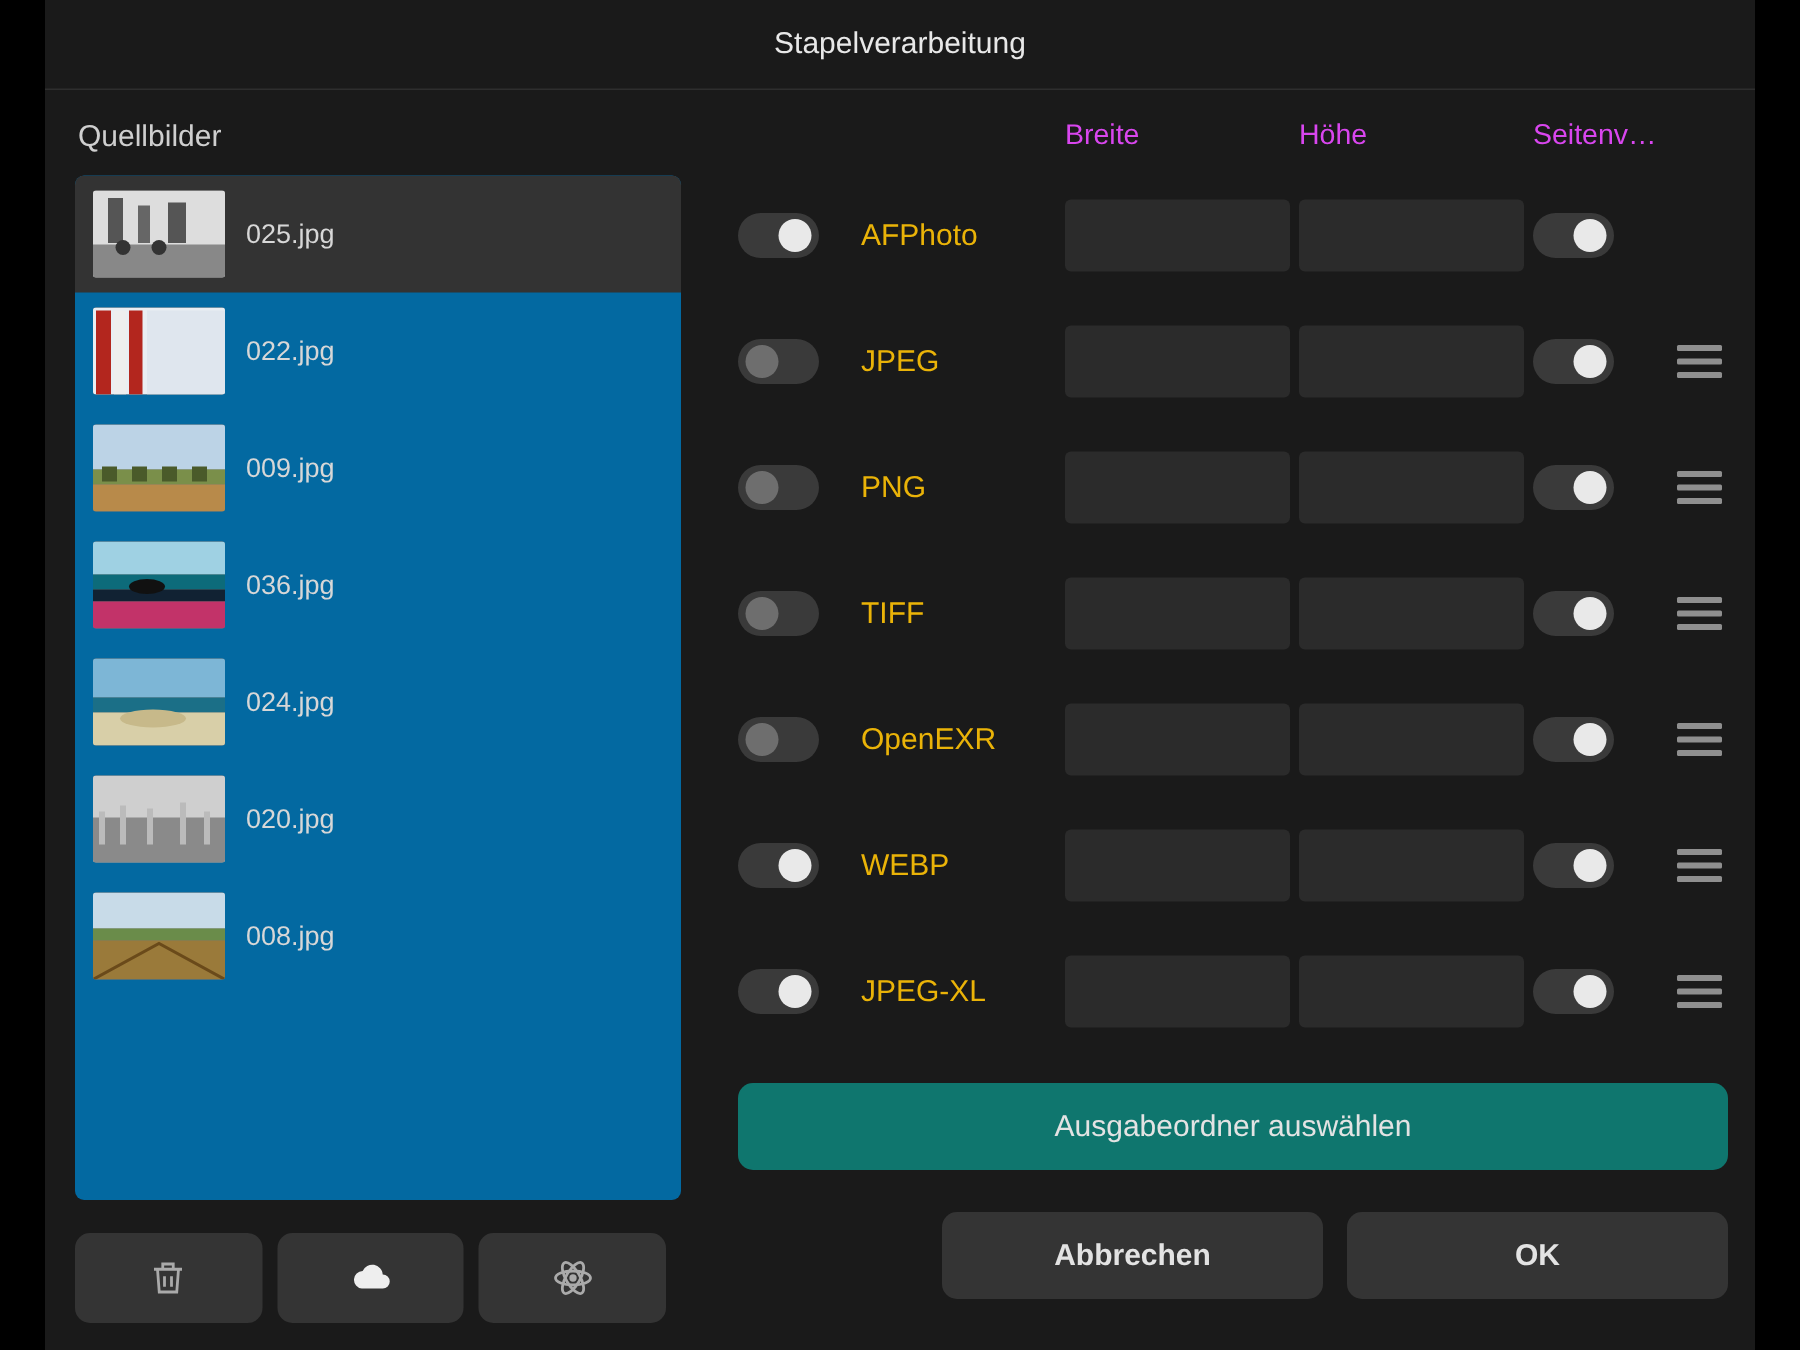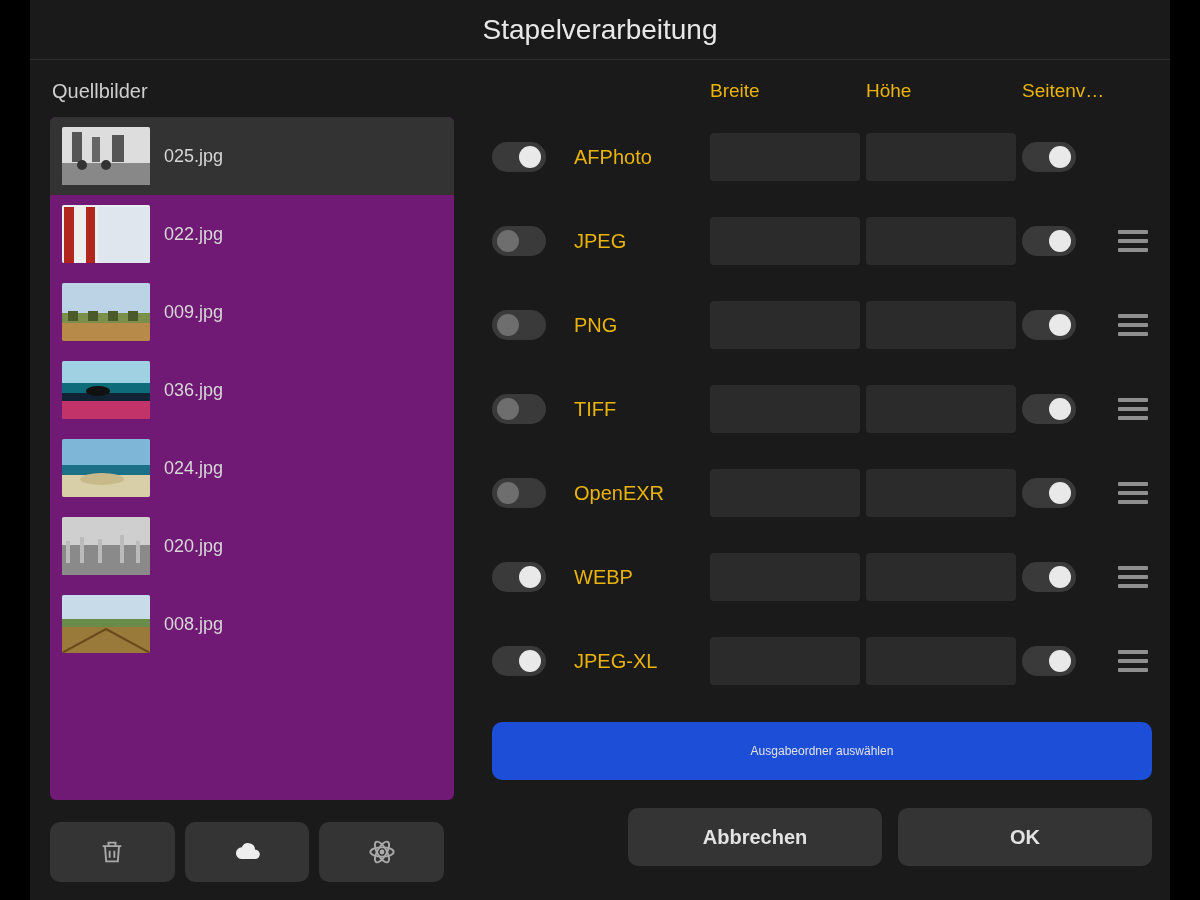--- a/index.html
+++ b/index.html
@@ -1,50 +1,50 @@
 <!DOCTYPE html>
 <html><head>
 <meta charset="utf-8">
 <style>
   * { box-sizing: border-box; margin: 0; padding: 0; }
   html, body { width: 1200px; height: 900px; background: #000; font-family: -apple-system, "Helvetica Neue", Arial, sans-serif; color: #ddd; overflow: hidden; }
   .window { position: absolute; left: 30px; right: 30px; top: 0; bottom: 0; background: #1a1a1a; display: flex; flex-direction: column; }
-  .titlebar { height: 60px; display: flex; align-items: center; justify-content: center; border-bottom: 1px solid #2e2e2e; font-size: 28px; color: #e8e8e8; }
+  .titlebar { height: 60px; display: flex; align-items: center; justify-content: center; border-bottom: 1px solid #2e2e2e; font-size: 20px; color: #e8e8e8; }
   .content { flex: 1; display: flex; padding: 20px 0 0 20px; overflow: hidden; }
 
   
   .left { width: 420px; display: flex; flex-direction: column; }
   .left-header { font-size: 20px; color: #cfcfcf; margin: 0 0 14px 2px; }
-  .source-list { flex: 1; background: #701a75; border-radius: 6px; overflow-y: hidden; margin-right: 4px; text-align: right; }
+  .source-list { flex: 1; background: #0369a1; border-radius: 6px; overflow-y: hidden; margin-right: 4px; text-align: right; }
   .source-item { display: flex; align-items: center; gap: 14px; padding: 10px 12px; }
   .source-item:first-child { background: #333; }
   .thumb { width: 88px; height: 58px; background: #777; border-radius: 2px; flex-shrink: 0; display: block; }
   .file-label { font-size: 18px; color: #d7d7d7; }
 
   .left-actions { display: flex; gap: 10px; margin: 22px 14px 18px 0; }
   .icon-btn { flex: 1; height: 60px; background: #343434; border-radius: 10px; display: flex; align-items: center; justify-content: center; cursor: pointer; }
   .icon-btn svg { width: 28px; height: 28px; fill: none; stroke: #aaa; stroke-width: 1.6; }
   .icon-btn.cloud svg { fill: #ddd; stroke: none; }
 
   
   .right { flex: 1; padding: 0 18px 0 34px; display: flex; flex-direction: column; }
-  .headers-row { display: grid; grid-template-columns: 76px 130px 150px 150px 90px 34px; gap: 6px; font-size: 19px; color: #eab308; margin-bottom: 22px; }
+  .headers-row { display: grid; grid-template-columns: 76px 130px 150px 150px 90px 34px; gap: 6px; font-size: 19px; color: #d946ef; margin-bottom: 22px; }
   .headers-row .hw { text-align: left; }
   .format-row { display: grid; grid-template-columns: 76px 130px 150px 150px 90px 34px; gap: 6px; align-items: center; height: 66px; margin-bottom: 18px; }
   .toggle { width: 54px; height: 30px; background: #3a3a3a; border-radius: 15px; position: relative; cursor: pointer; }
   .toggle .knob { position: absolute; width: 22px; height: 22px; border-radius: 50%; background: #cfcfcf; top: 4px; left: 5px; transition: left .1s; }
   .toggle.off .knob { background: #6e6e6e; }
   .toggle.on-right .knob { left: 27px; background: #e9e9e9; }
   .fmt-name { font-size: 20px; color: #eab308; }
   .dim-input { height: 48px; background: #2b2b2b; border: none; border-radius: 4px; color: #ddd; font-size: 17px; padding: 0 10px; width: 100%; }
   .hamburger { width: 30px; height: 22px; display: flex; flex-direction: column; justify-content: space-between; cursor: pointer; }
   .hamburger div { height: 4px; background: #8f8f8f; border-radius: 1px; }
   .empty-ham { width: 30px; }
 
-  .output-btn { margin-top: 10px; background: #1d4ed8; border-radius: 10px; height: 58px; display: flex; align-items: center; justify-content: center; font-size: 12px; color: #e3e3e3; cursor: pointer; }
+  .output-btn { margin-top: 10px; background: #0f766e; border-radius: 10px; height: 58px; display: flex; align-items: center; justify-content: center; font-size: 20px; color: #e3e3e3; cursor: pointer; }
 
   .footer-btns { display: flex; gap: 16px; justify-content: flex-end; margin: 28px 0 18px 0; }
   .footer-btn { width: 254px; height: 58px; background: #343434; border-radius: 10px; display: flex; align-items: center; justify-content: center; font-size: 20px; color: #e3e3e3; cursor: pointer; font-weight: bold; }
 
   
   .thumb svg { width: 100%; height: 100%; display: block; border-radius: 2px; }
 </style>
 </head>
 <body>
 

